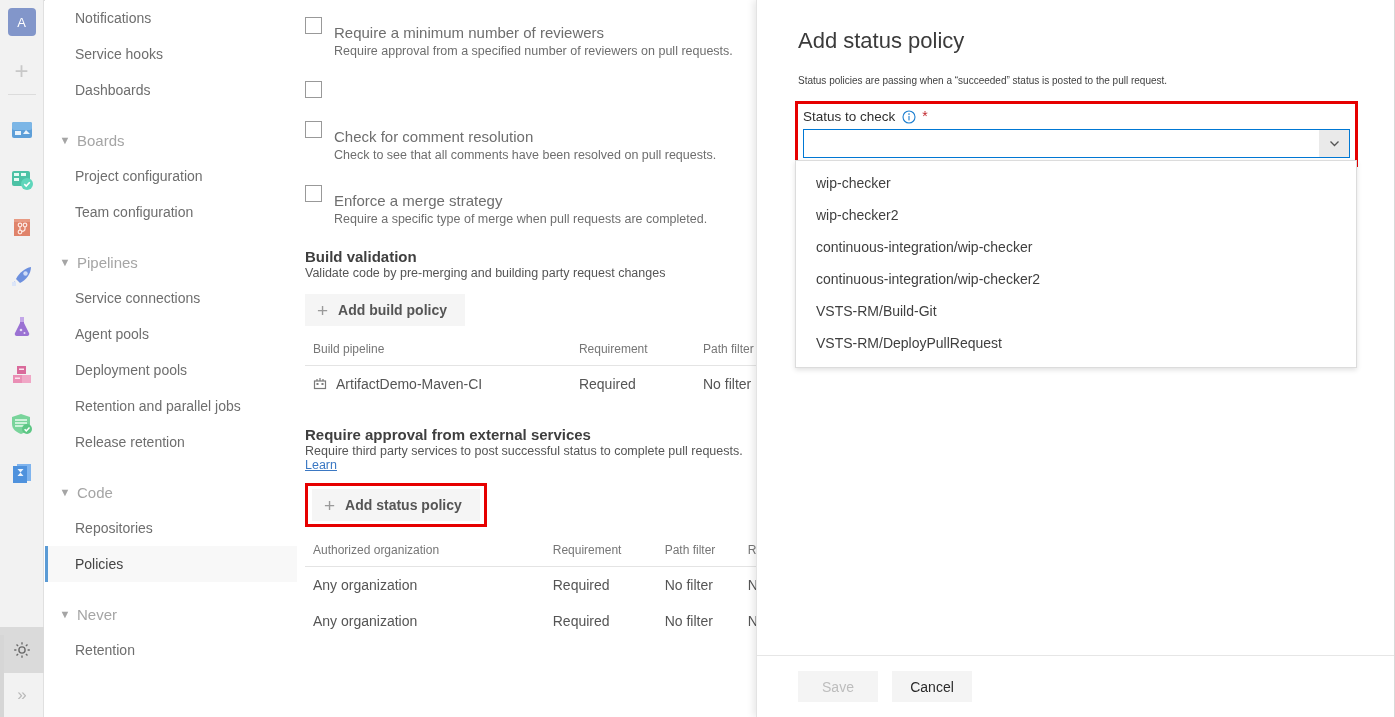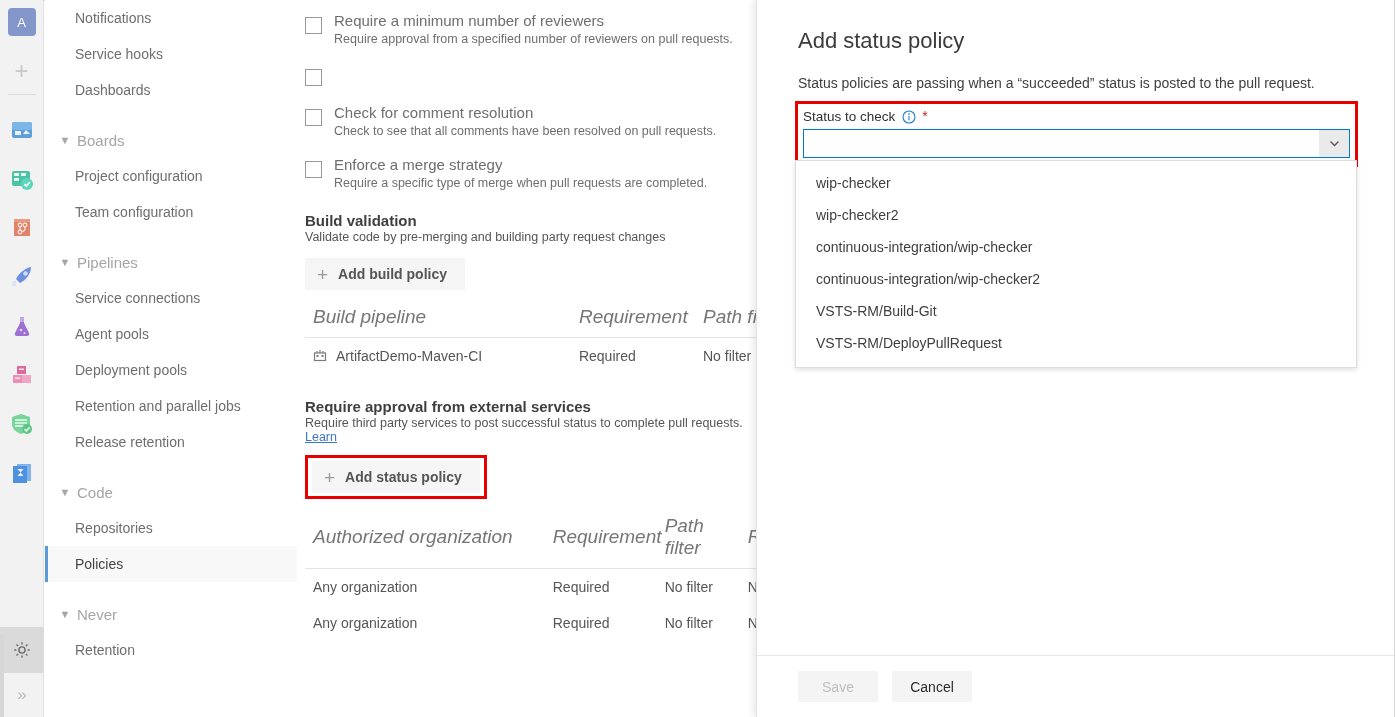--- a/index.html
+++ b/index.html
@@ -76,21 +76,21 @@
   
   .main {
     position: absolute; left: 297px; top: 0; width: 460px; height: 717px;
     background: #fff; overflow: hidden; padding-left: 0px;
   }
   .policy-row { display:flex; padding: 0 0 0 8px; margin-bottom: 6px; }
   .cbox {
     width: 17px; height: 17px; border: 1px solid #999; background:#fff;
     margin-top: 17px; margin-right: 12px; flex: none;
   }
-  .policy-text { padding-top: 12px; }
+  .policy-text { padding-top: 24px; }
   .policy-title { font-size: 15px; color:#6e6e6e; margin-bottom: 3px; }
   .policy-desc { font-size: 12.5px; color:#6e6e6e; }
 
   .section { padding-left: 8px; }
   .section-title { font-size: 15px; color:#3f3f3f; font-weight: 700; }
   .section-desc { font-size: 12.5px; color:#555; margin-top: 1px; }
   .section-desc a { color:#3b78c3; }
 
   .addbtn {
     display:inline-flex; align-items:center; height: 32px;
@@ -101,42 +101,42 @@
     font-size: 19px; font-weight: 300; color:#9a9a9a; margin-right: 10px; line-height:1;
   }
   .addbtn-wrap { display:inline-block; position:relative; }
   .addbtn-wrap.highlight {
     border: 3px solid #e60000; padding: 3px 4px 3px 4px; margin-top: 11px;
   }
   .addbtn-wrap.highlight .addbtn { margin-top: 0; }
 
   table.tbl { width: 520px; border-collapse: collapse; margin-top: 16px; table-layout: fixed; }
   table.tbl th {
-    text-align: left; font-size: 19px; font-weight: 400; color:#767676;
-    padding: 0 0 9px 8px; border-bottom: 1px solid #e4e4e4; font-style: italic;
+    text-align: left; font-size: 12px; font-weight: 400; color:#767676;
+    padding: 0 0 9px 8px; border-bottom: 1px solid #e4e4e4;
   }
   table.tbl td {
     font-size: 14px; color:#555; padding: 10px 0 10px 8px;
   }
   td.muted { color:#9b9b9b; }
   .pipe-cell { display:flex; align-items:flex-start; }
   .pipe-cell .pico { margin-right: 9px; display:flex; }
 
   
   .panel {
     position: absolute; right: 0; top: 0; width: 639px; height: 717px;
     background: #fff; border-left: 1px solid #e3e3e3;
     box-shadow: -3px 0 7px rgba(0,0,0,0.09);
   }
   .panel-title {
     font-size: 22px; color:#3b3b3b; font-weight: 400;
     padding: 28px 0 0 41px;
   }
   .panel-sub {
-    font-size: 14px; color:#3f3f3f; padding: 21px 0 0 41px;
+    font-size: 10px; color:#3f3f3f; padding: 21px 0 0 41px;
   }
   .field-wrap {
     position:absolute; left: 38px; top: 101px; width: 563px;
     border: 3px solid #e60000; padding: 4px 5px 6px 5px; background:#fff;
   }
   .field-label { font-size: 13.5px; color:#2f2f2f; display:flex; align-items:flex-end; }
   .info-icon { margin: 0 6px 0 7px; display:inline-flex; }
   .req-star { color:#c1272d; font-size: 14px; }
   .combo {
     margin-top: 5px; height: 29px; border: 1px solid #0078d4; background:#fff;

